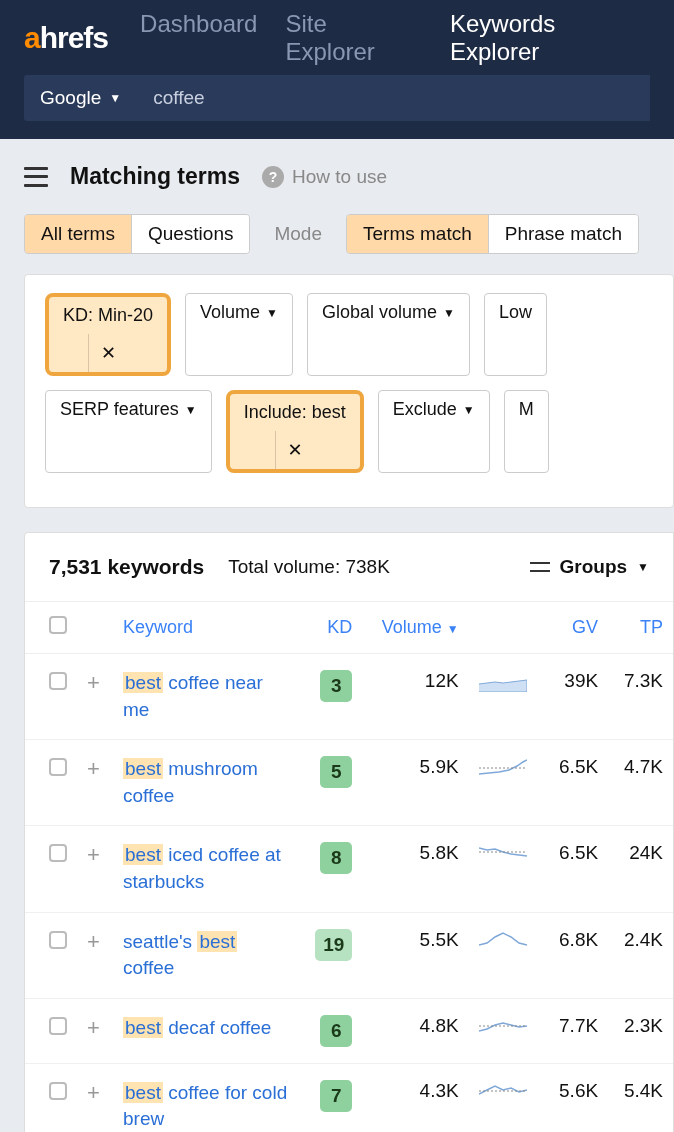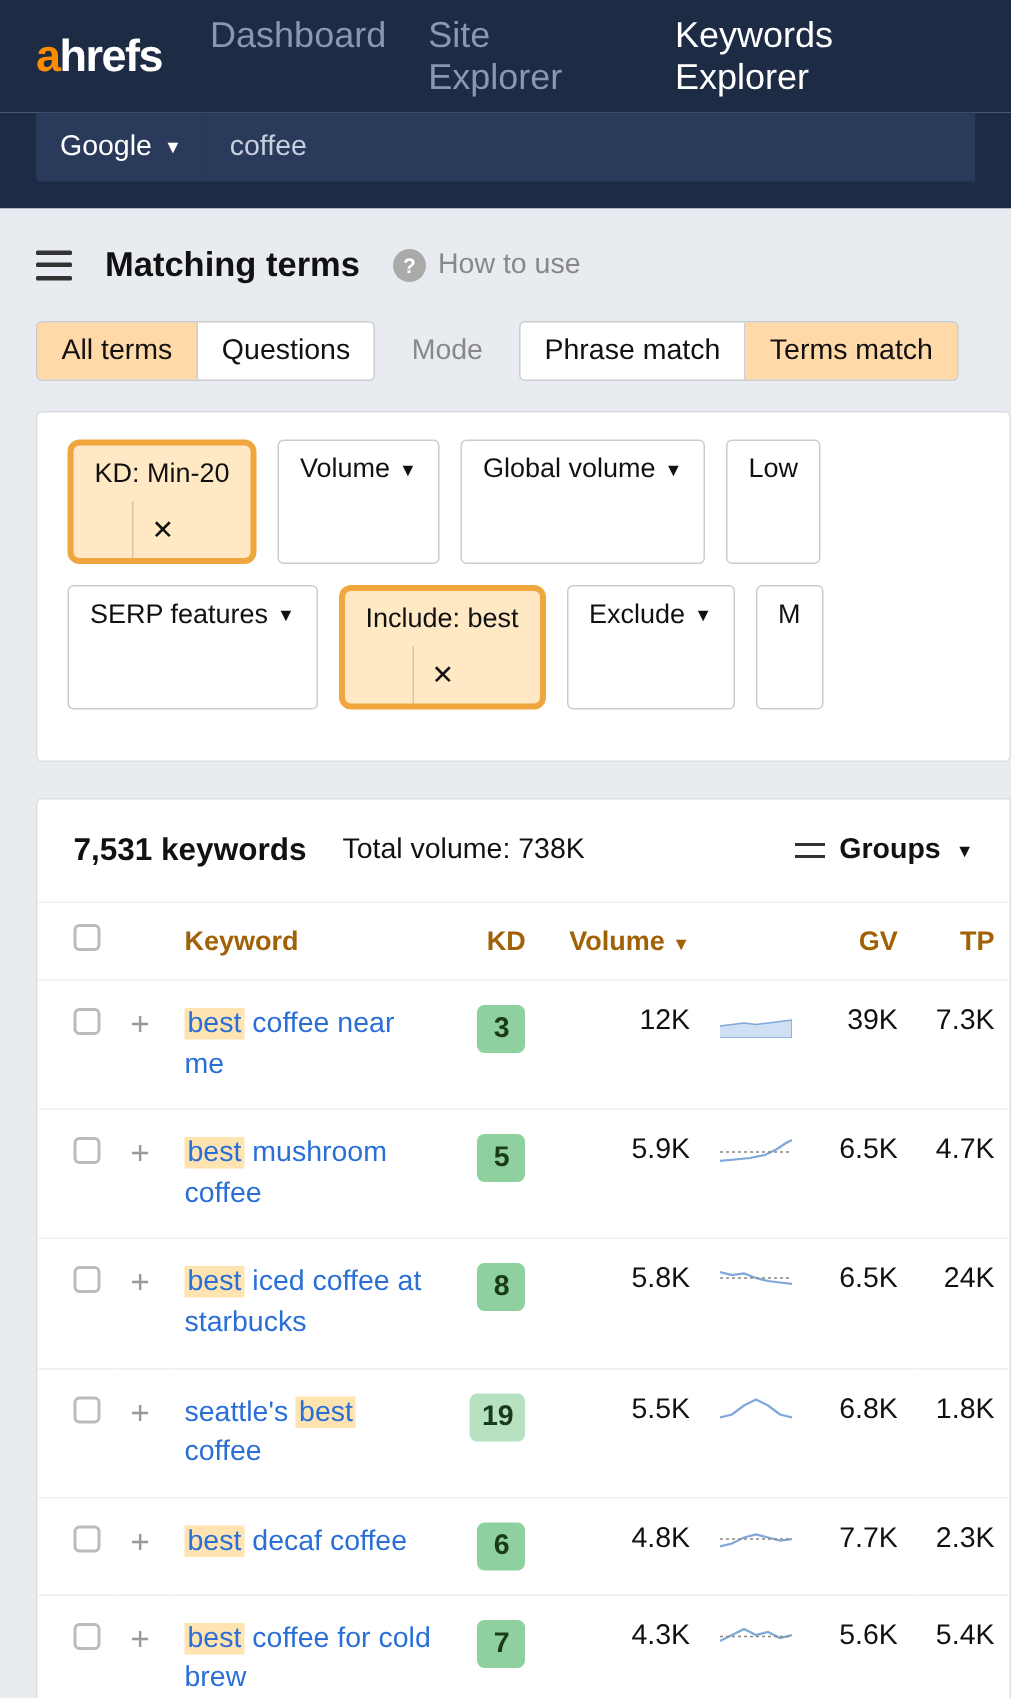--- a/index.html
+++ b/index.html
@@ -46,21 +46,21 @@
 .resultspanel { background: #fff; border: 1px solid #ddd; border-radius: 4px 0 0 0; }
 .results-head { display: flex; align-items: center; gap: 24px; padding: 22px 24px; font-size: 19px; }
 .kwcount { font-weight: 700; font-size: 21px; }
 .groups { display: flex; align-items: center; gap: 10px; margin-left: auto; font-weight: 700; cursor: pointer; }
 .sliders { width: 20px; height: 16px; position: relative; }
 .sliders::before, .sliders::after { content: ""; position: absolute; left: 0; right: 0; height: 2px; background: #333; }
 .sliders::before { top: 3px; }
 .sliders::after { bottom: 3px; }
 
 table { width: 100%; border-collapse: collapse; }
-thead th { text-align: left; font-size: 18px; font-weight: 700; padding: 14px 10px; border-top: 1px solid #eee; border-bottom: 1px solid #eee; color: #a16207; }
+thead th { text-align: left; font-size: 18px; font-weight: 400; padding: 14px 10px; border-top: 1px solid #eee; border-bottom: 1px solid #eee; color: #3b82f6; }
 thead th.r { text-align: right; }
 thead th.checkcol { width: 44px; padding-left: 24px; }
 thead th.expcol { width: 36px; }
 tbody td { padding: 16px 10px; vertical-align: top; border-bottom: 1px solid #f0f0f0; font-size: 19px; }
 tbody td.r { text-align: right; }
 tbody td.checkcol { padding-left: 24px; padding-top: 18px; }
 .cbox { width: 18px; height: 18px; border: 2px solid #bbb; border-radius: 4px; display: inline-block; cursor: pointer; }
 .plus { color: #999; font-size: 22px; font-weight: 300; cursor: pointer; }
 .kwlink { color: #2a6fd6; line-height: 1.4; }
 .kwlink .hl { background: #ffe3b0; padding: 0 2px; }
@@ -102,22 +102,22 @@
     </div>
   </div>
 
   <div class="tabsrow">
     <div class="tabgroup">
       <div class="tab active">All terms</div>
       <div class="tab">Questions</div>
     </div>
     <div class="modegap">Mode</div>
     <div class="tabgroup">
+      <div class="tab active">Terms match</div>
       <div class="tab">Phrase match</div>
-      <div class="tab active">Terms match</div>
     </div>
   </div>
 
   <div class="filterpanel">
     <div class="filterrow">
       <div class="chip hl">
         <span class="lbl">KD: Min-20</span>
         <span class="x">✕</span>
       </div>
       <div class="chip">
@@ -225,21 +225,21 @@
           <tr>
             <td class="checkcol"><span class="cbox"></span></td>
             <td><span class="plus">+</span></td>
             <td style="max-width:170px"><span class="kwlink">seattle's <span class="hl">best</span> coffee</span></td>
             <td class="r"><span class="kdbadge" style="background:#b6e2c1">19</span></td>
             <td class="r volcell">5.5K</td>
             <td><svg class="spark" viewBox="0 0 48 22">
                 <polyline fill="none" stroke="#7fa8d9" stroke-width="1.5" points="0,16 8,14 16,8 24,4 32,8 40,14 48,16"></polyline>
               </svg></td>
             <td class="r">6.8K</td>
-            <td class="r">1.8K</td>
+            <td class="r">2.4K</td>
           </tr>
           <tr>
             <td class="checkcol"><span class="cbox"></span></td>
             <td><span class="plus">+</span></td>
             <td style="max-width:170px"><span class="kwlink"><span class="hl">best</span> decaf coffee</span></td>
             <td class="r"><span class="kdbadge" style="background:#8fd19e">6</span></td>
             <td class="r volcell">4.8K</td>
             <td><svg class="spark" viewBox="0 0 48 22">
                 <polyline fill="none" stroke="#7fa8d9" stroke-width="1.5" points="0,16 8,14 16,10 24,8 32,10 40,12 48,11"></polyline>
                 <line x1="0" y1="11" x2="48" y2="11" stroke="#888" stroke-dasharray="2,2"></line>

